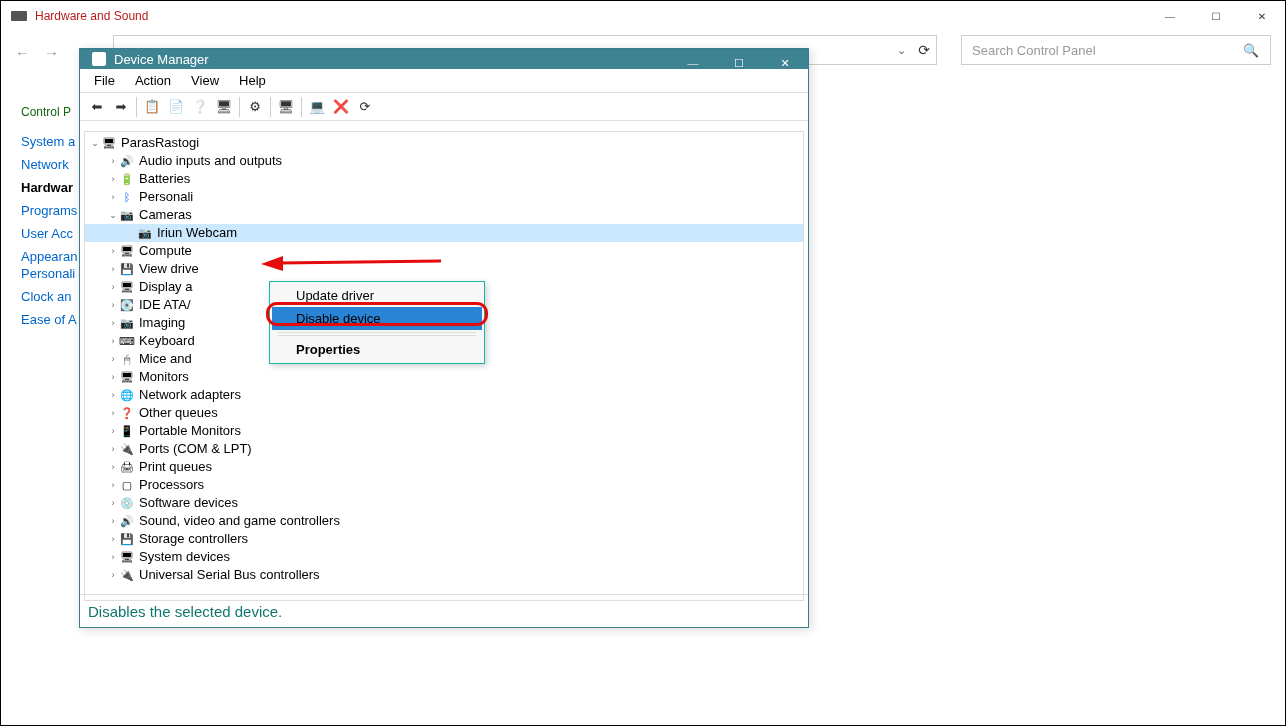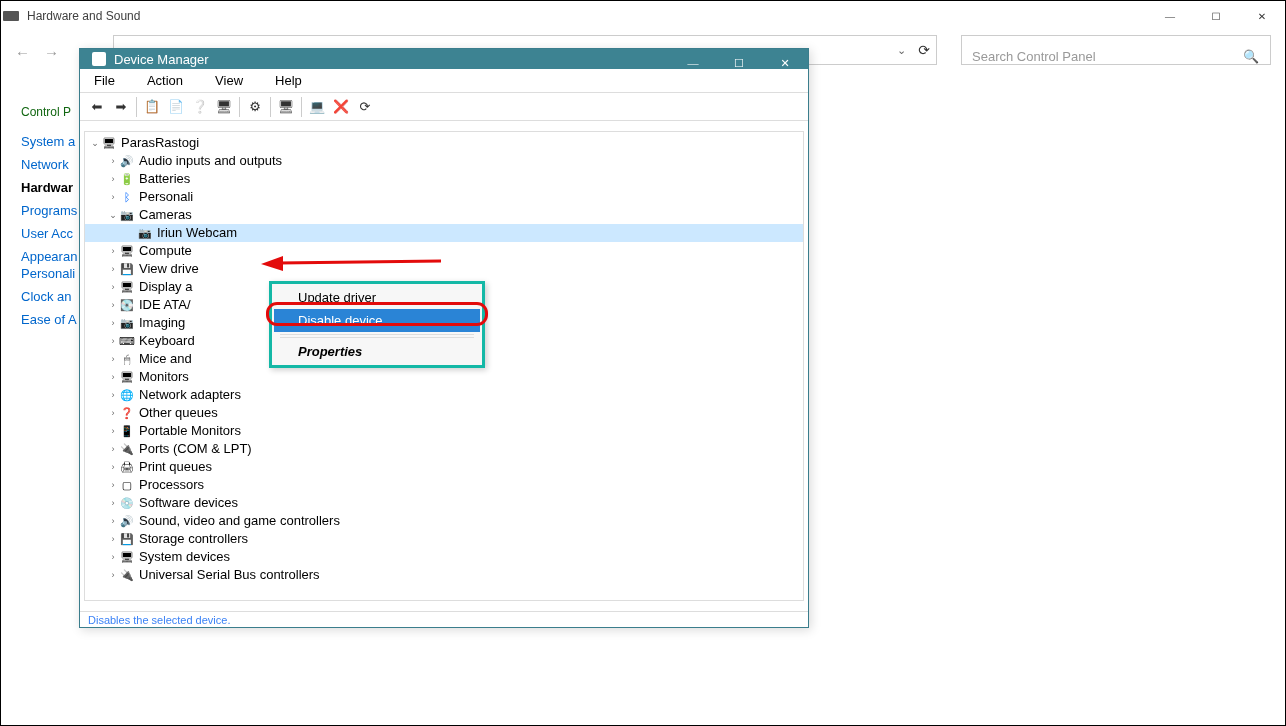--- a/index.html
+++ b/index.html
@@ -1,61 +1,61 @@
 <!DOCTYPE html>
 <html><head>
 <meta charset="utf-8">
 <style>
 * { margin: 0; padding: 0; box-sizing: border-box; font-family: "Segoe UI", Tahoma, sans-serif; }
 body { background: #fff; width: 1286px; height: 726px; position: relative; overflow: hidden; border: 1px solid #000; }
 
 
 .bg-window { position: absolute; top: 0; left: 0; right: 0; bottom: 0; }
-.bg-titlebar { height: 30px; display: flex; align-items: center; padding-left: 2px; font-size: 12px; color: #404040; }
+.bg-titlebar { height: 30px; display: flex; align-items: center; padding-left: 10px; font-size: 12px; color: #b91c1c; }
 .bg-titlebar .icon { width: 16px; height: 10px; background: #555; margin-right: 8px; border-radius: 1px; }
 .bg-ctrl { position: absolute; top: 0; right: 0; display: flex; }
 .bg-ctrl div { width: 46px; height: 30px; display: flex; align-items: center; justify-content: center; font-family: "Segoe UI Symbol"; font-size: 10px; color: #333; }
 .bg-addr { height: 38px; display: flex; align-items: center; padding: 0 14px; gap: 14px; border-bottom: 0; }
 .bg-nav-arrow { font-size: 15px; color: #999; }
 .bg-addr-bar { flex: 1; height: 30px; border: 1px solid #ccc; margin-left: 40px; display:flex; align-items:center; justify-content:flex-end; padding-right:6px; }
 .bg-refresh { font-size: 14px; color: #333; margin-left: 6px; }
-.bg-search { width: 310px; height: 30px; border: 1px solid #ccc; margin-left: 10px; padding: 0 10px; display: flex; align-items: flex-end; justify-content: space-between; color: #999; font-size: 13px; }
+.bg-search { width: 310px; height: 30px; border: 1px solid #ccc; margin-left: 10px; padding: 0 10px; display: flex; align-items: center; justify-content: space-between; color: #999; font-size: 13px; }
 .bg-search .mag { font-size: 13px; color: #666; }
 .bg-sidebar { position: absolute; left: 20px; top: 100px; width: 120px; font-size: 13px; color: #0066cc; line-height: 23px; }
 .bg-sidebar .hdr { color: #116611; font-size: 12px; margin-bottom: 6px; }
 .bg-sidebar .bold { font-weight: 700; color: #000; }
 
 
 .dm-window { position: absolute; left: 78px; top: 47px; width: 730px; height: 580px; background: #fff; border: 1px solid #3a7d8c; box-shadow: 2px 2px 10px rgba(0,0,0,.15); }
 .dm-title { background: #3d8392; height: 20px; display: flex; align-items: center; padding-left: 12px; color: #fff; font-size: 13px; }
 .dm-title .icon { width: 14px; height: 14px; margin-right: 8px; background: #fff; display: inline-block; border-radius: 2px; }
 .dm-title-buttons { position: absolute; right: 0; top: 0; display: flex; }
 .dm-title-buttons div { width: 46px; height: 28px; display: flex; align-items: center; justify-content: center; color: #fff; font-size: 11px; font-family: "Segoe UI Symbol"; }
-.dm-menu { height: 24px; border-bottom: 1px solid #ddd; display: flex; align-items: center; padding-left: 6px; font-size: 13px; gap: 16px; }
+.dm-menu { height: 24px; border-bottom: 1px solid #ddd; display: flex; align-items: center; padding-left: 6px; font-size: 13px; gap: 4px; }
 .dm-menu span { padding: 2px 8px; }
 .dm-toolbar { height: 28px; border-bottom: 1px solid #ddd; display: flex; align-items: center; padding-left: 6px; gap: 2px; }
 .dm-toolbar .tb { width: 22px; height: 22px; display: flex; align-items: center; justify-content: center; font-size: 13px; color: #333; border: 1px solid transparent; }
 .dm-toolbar .sep { width: 1px; height: 20px; background: #ccc; margin: 0 2px; }
 
 .dm-tree { position: absolute; top: 82px; left: 4px; right: 4px; bottom: 26px; overflow: hidden; font-size: 13px; line-height: 18px; border: 1px solid #ddd; padding-top: 2px; }
 .tree-row { display: flex; align-items: center; height: 18px; white-space: nowrap; }
 .tree-row .arrow { width: 12px; font-size: 9px; color: #666; text-align: center; }
 .tree-row .devicon { width: 16px; height: 14px; display: inline-flex; align-items:center; justify-content:center; font-size: 11px; margin-right: 4px; }
 .tree-row.selected { background: #cce8ff; }
 .indent0 { padding-left: 4px; }
 .indent1 { padding-left: 22px; }
 .indent2 { padding-left: 40px; }
 
-.dm-status { position: absolute; bottom: 0; left: 0; right: 0; height: 16px; border-top: 1px solid #ddd; font-size: 11px; color: #3b82f6; display: flex; align-items: center; padding-left: 8px; }
-
-
-.ctx-menu { position: absolute; left: 190px; top: 232px; width: 216px; background: #f7f7f7; border: 3px solid #14b8a6; box-shadow: 2px 2px 6px rgba(0,0,0,.2); padding: 2px; font-size: 13px; }
+.dm-status { position: absolute; bottom: 0; left: 0; right: 0; height: 33px; border-top: 1px solid #ddd; font-size: 15px; color: #0f766e; display: flex; align-items: center; padding-left: 8px; }
+
+
+.ctx-menu { position: absolute; left: 190px; top: 232px; width: 216px; background: #f7f7f7; border: 1px solid #14b8a6; box-shadow: 2px 2px 6px rgba(0,0,0,.2); padding: 2px; font-size: 13px; }
 .ctx-item { padding: 4px 24px; height: 23px; display: flex; align-items: center; }
-.ctx-item.highlight { background: #2a84d6; color: #ffffff; }
-.ctx-item.bold { font-weight: 700; font-style: italic; }
+.ctx-item.highlight { background: #2a84d6; color: #000000; }
+.ctx-item.bold { font-weight: 700; }
 .ctx-sep { height: 1px; background: #ddd; margin: 2px 6px; }
 .ctx-highlight-ring { position: absolute; border: 3px solid #e30b0b; border-radius: 11px; pointer-events: none; }
 
 
 .arrow-anno { position: absolute; pointer-events: none; }
 .arrow-anno line { stroke: #e30b0b; stroke-width: 3; }
 .arrow-anno polygon { fill: #e30b0b; }
 </style>
 </head>
 <body>

